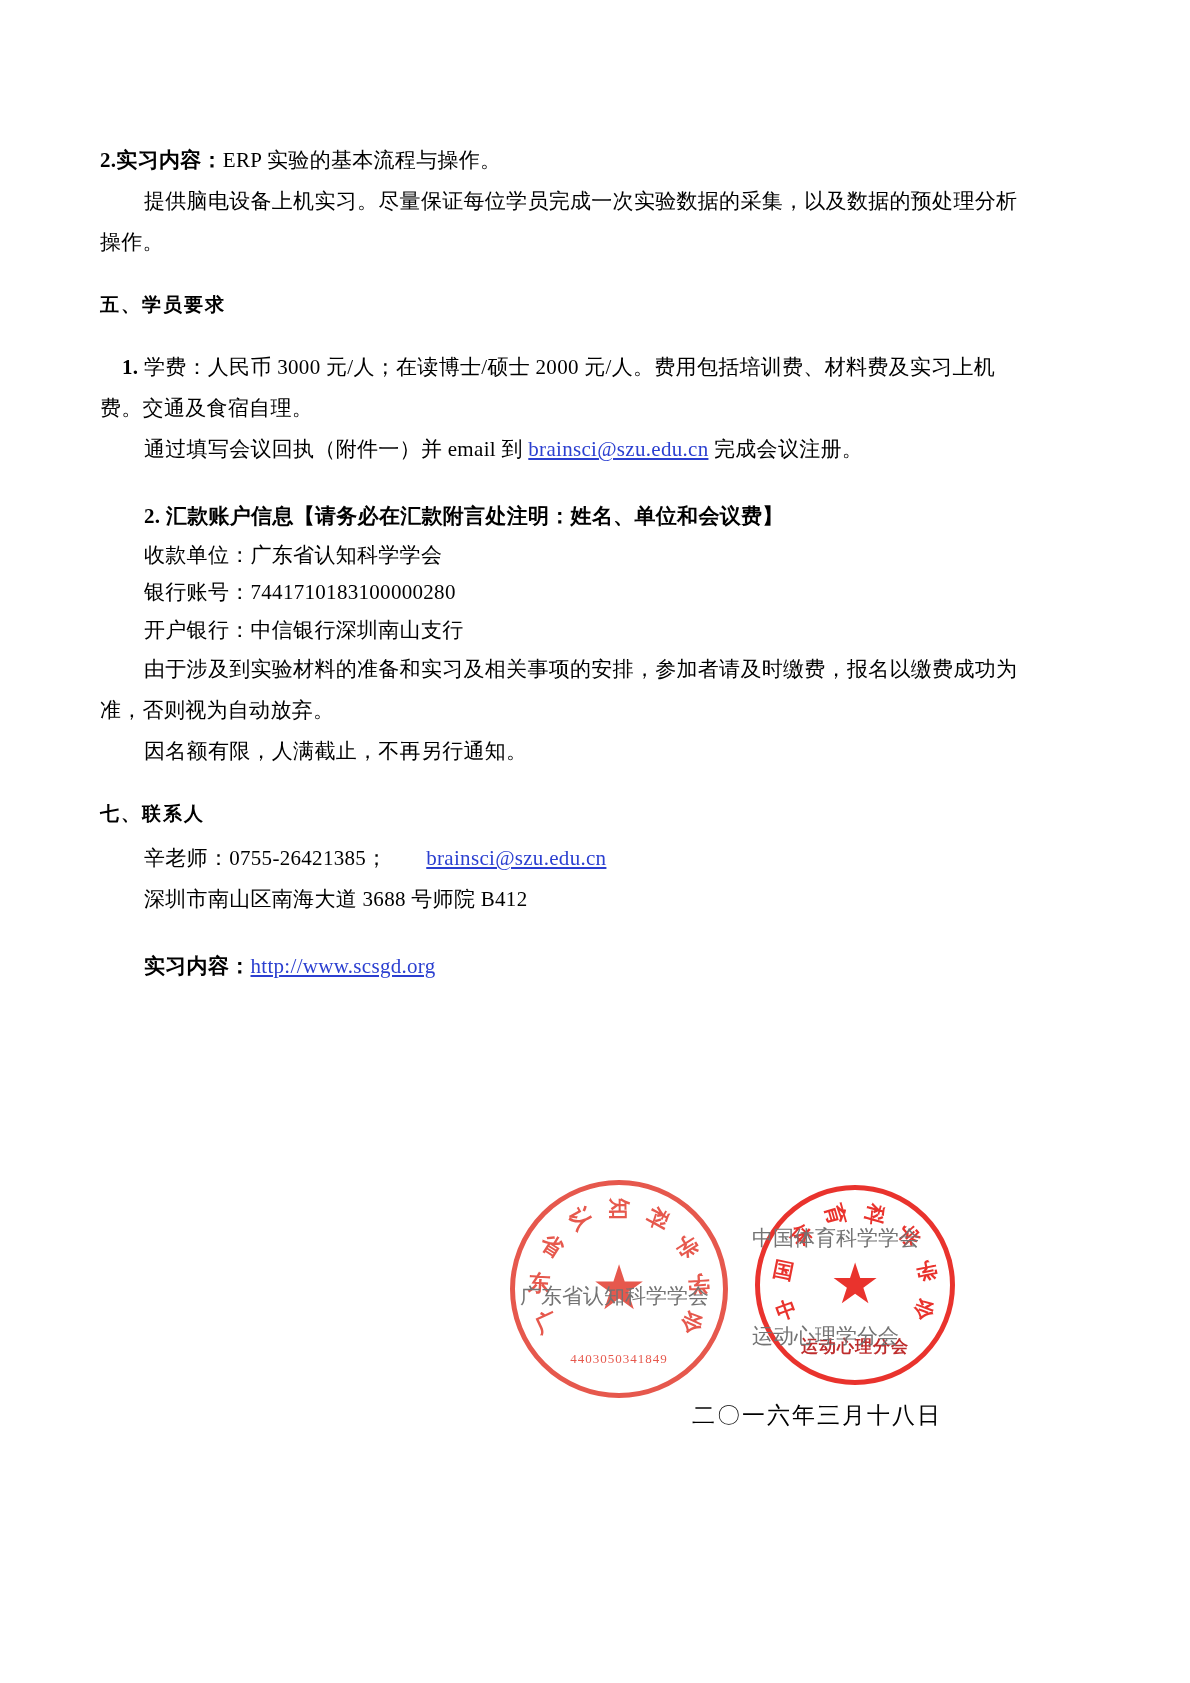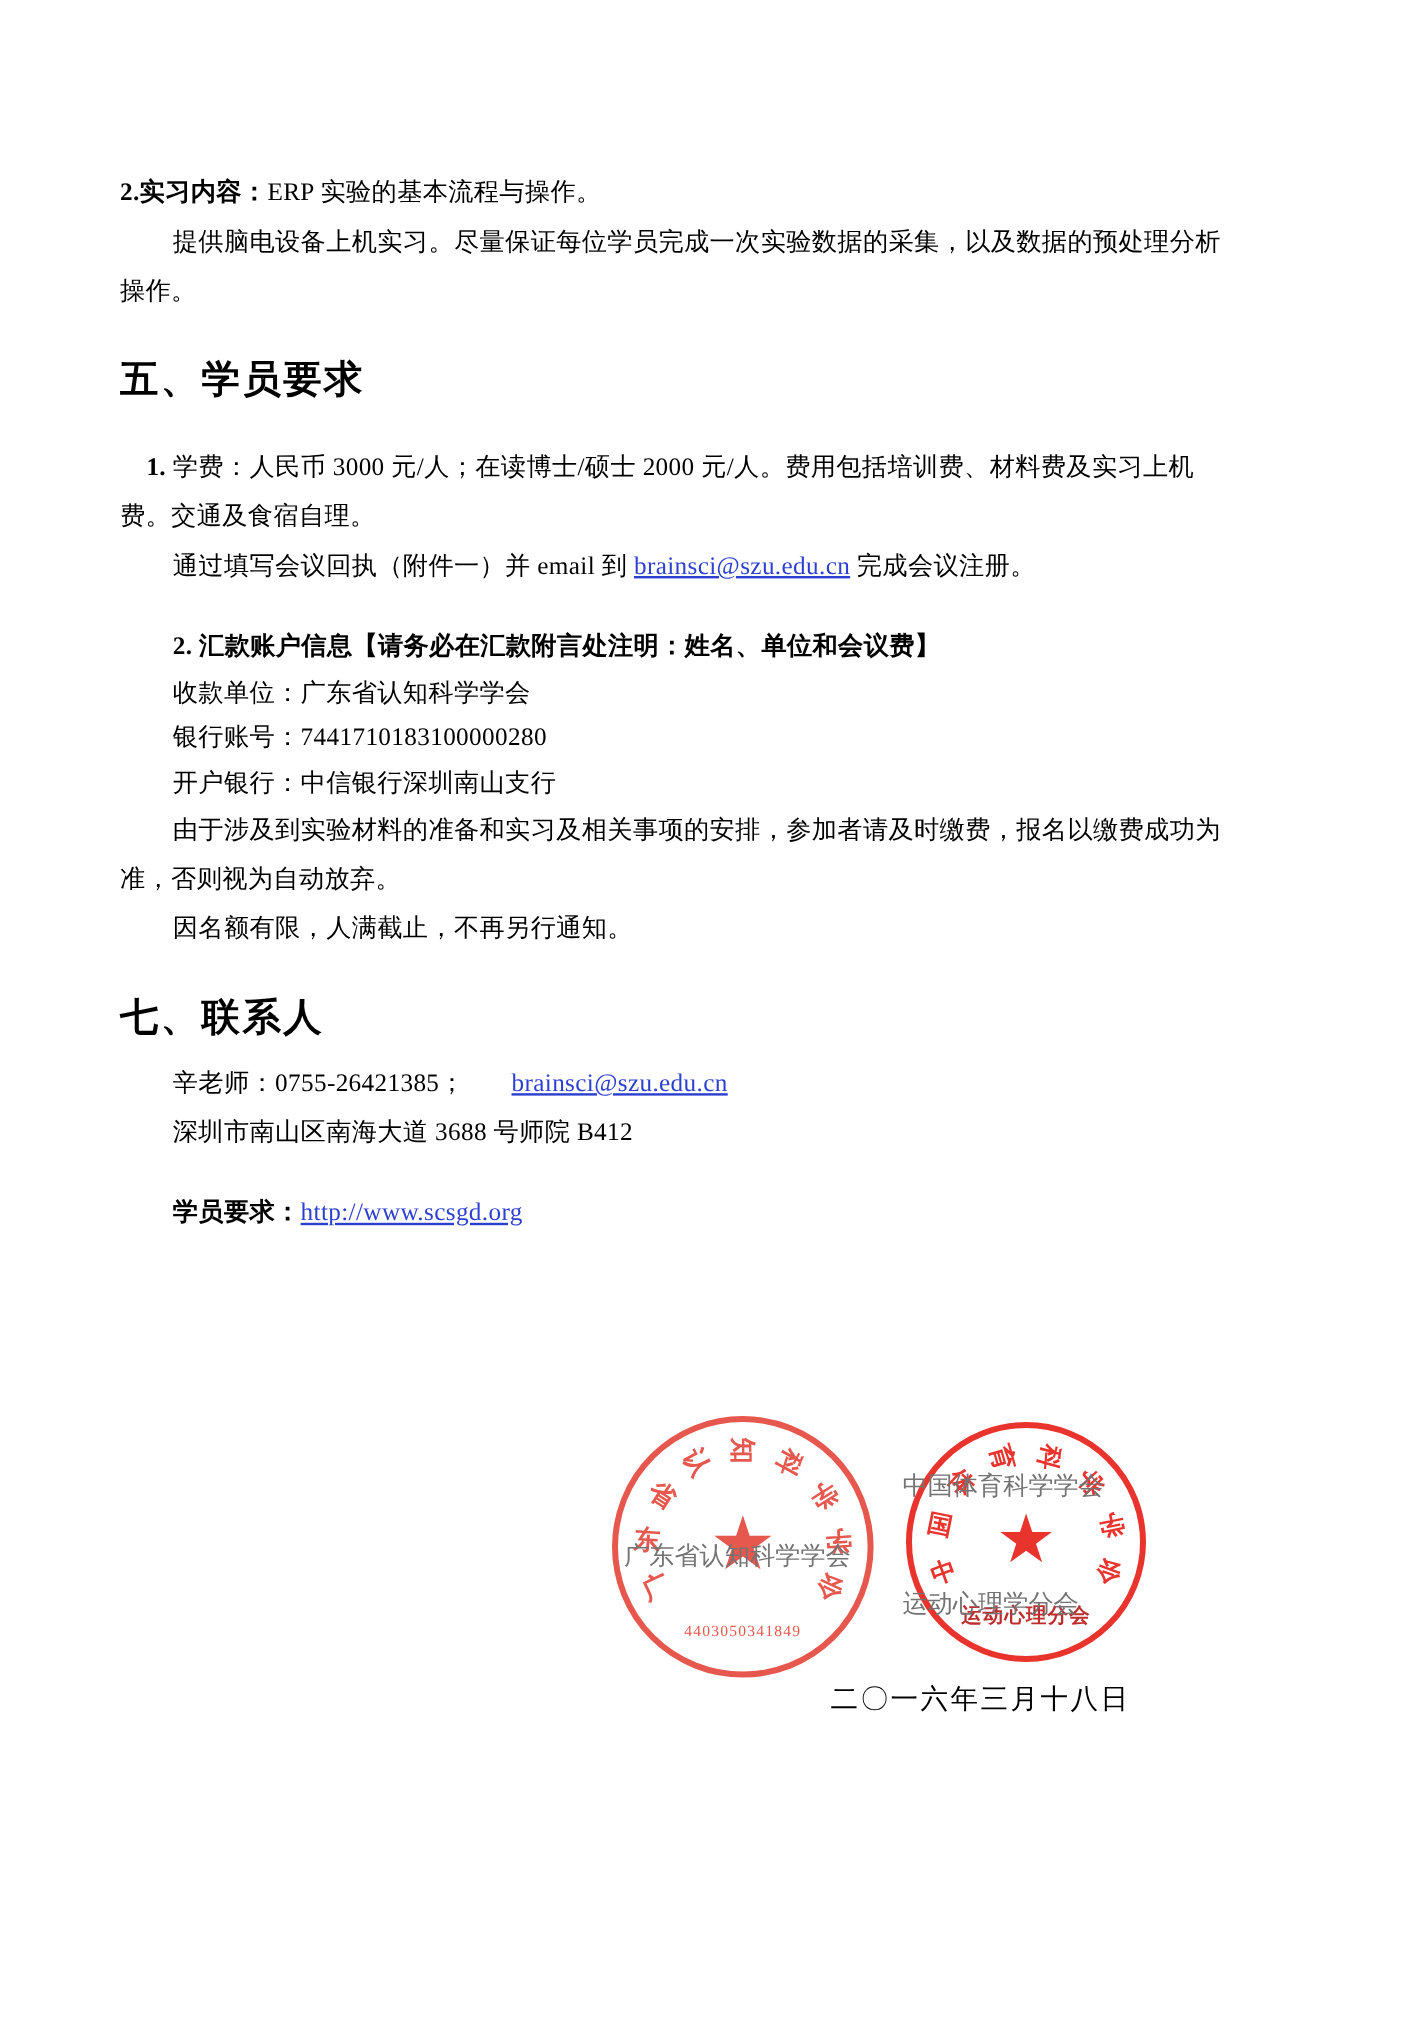--- a/index.html
+++ b/index.html
@@ -37,21 +37,21 @@
     text-indent: 44px;
   }
   .indent-sm {
     text-indent: 22px;
   }
   .bold {
     font-weight: bold;
   }
   h2.section {
     margin: 26px 0 8px 0;
-    font-size: 32px;
+    font-size: 19px;
     font-weight: bold;
     letter-spacing: 2px;
     line-height: 1.7;
   }
   .blk {
     margin-top: 26px;
   }
   a.link {
     color: #2b3fd0;
     text-decoration: underline;
@@ -195,21 +195,21 @@
 
     <p class="indent">
       <span>辛老师：0755-26421385；</span>
       &nbsp;&nbsp;&nbsp;&nbsp;&nbsp;
       <a class="link" href="#">brainsci@szu.edu.cn</a>
     </p>
 
     <p class="indent">深圳市南山区南海大道 3688 号师院 B412</p>
 
     <p class="indent blk">
-      <span class="bold">学员要求：</span><a class="link" href="#">http://www.scsgd.org</a>
+      <span class="bold">实习内容：</span><a class="link" href="#">http://www.scsgd.org</a>
     </p>
 
   </div>
 
   <div class="stamp-area">
 
     <div class="stamp stamp1">
       <div class="arc-text">
           <span class="arc-char" style="transform: rotate(-115deg) translate(0px, -80px) rotate(90deg) translate(-50%, -50%);">广</span>
           <span class="arc-char" style="transform: rotate(-86.25deg) translate(0px, -80px) rotate(90deg) translate(-50%, -50%);">东</span>

